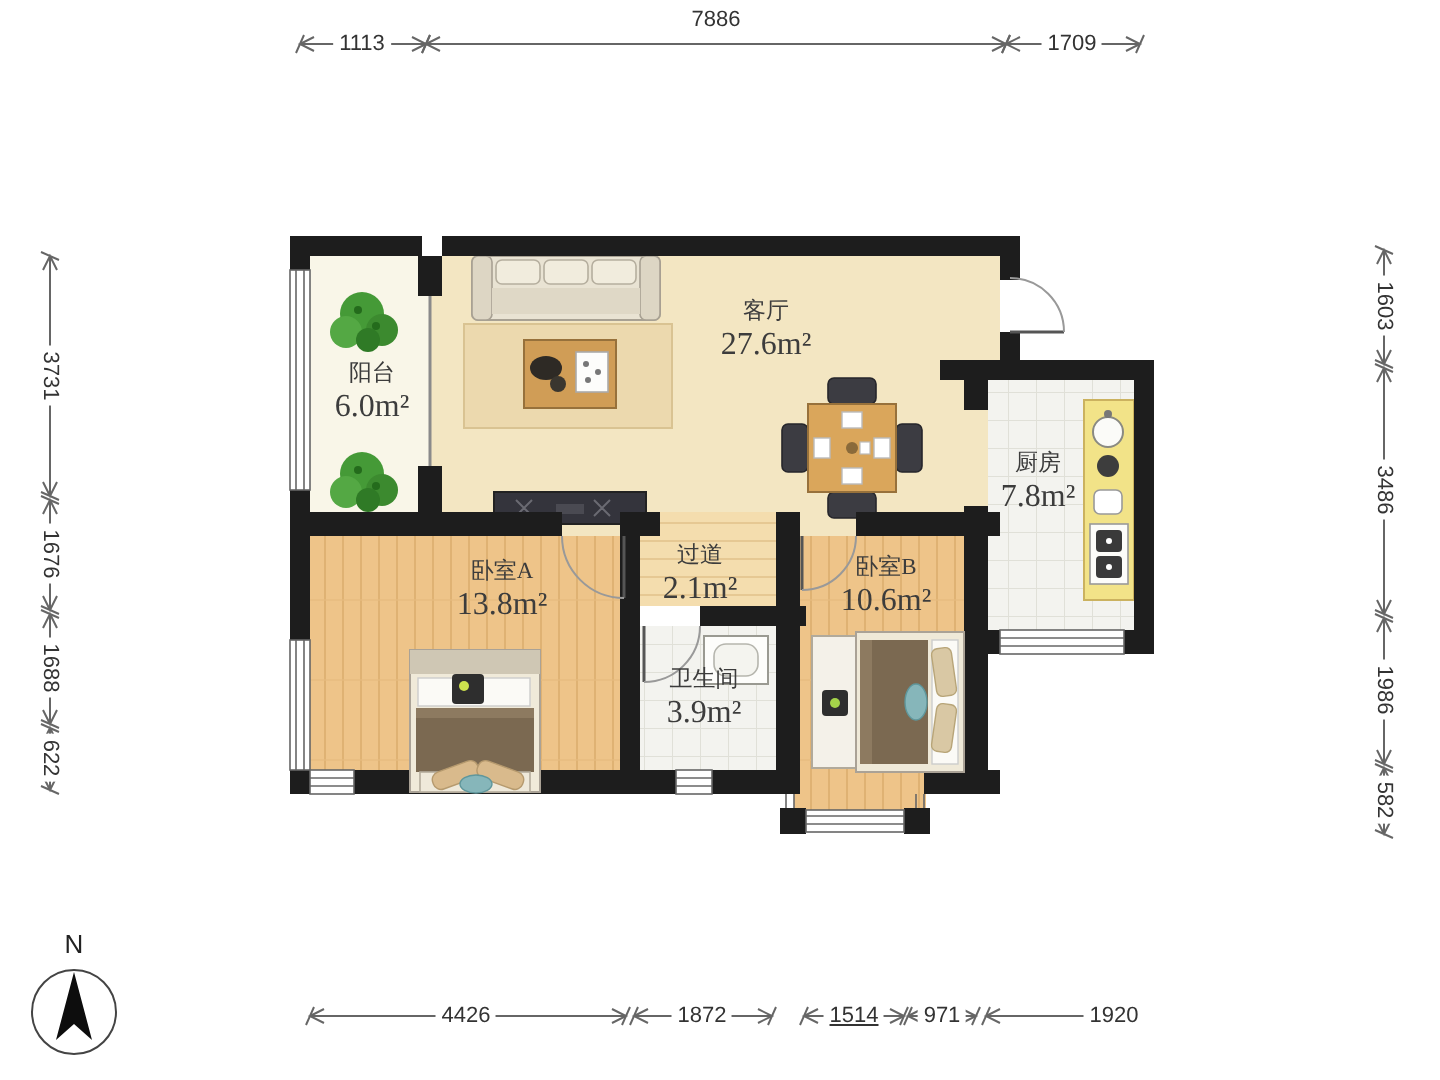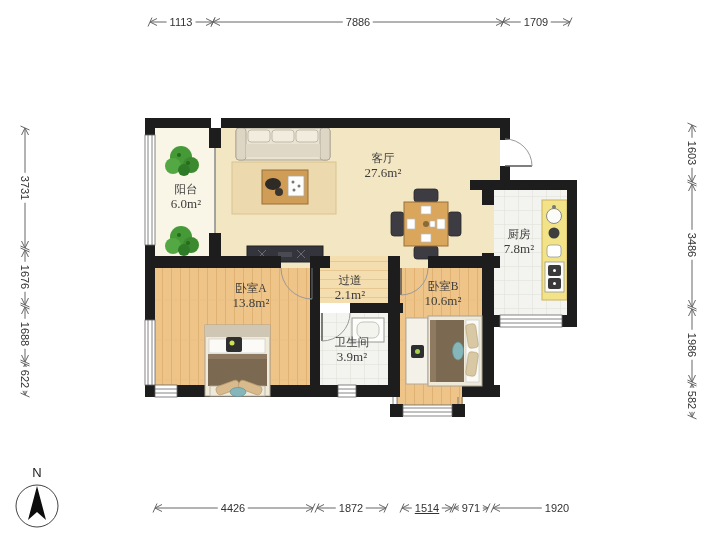--- a/index.html
+++ b/index.html
@@ -1,21 +1,21 @@
 <!DOCTYPE html>
 <html><head>
 <meta charset="utf-8">
 <style>
   html,body{margin:0;padding:0;background:#fff;}
   .screen{position:relative;width:720px;height:540px;background:#fff;overflow:hidden;
           font-family:"Liberation Sans","DejaVu Sans",sans-serif;color:#3a3a3a;}
   .layer{position:absolute;left:0;top:0;width:720px;height:540px;}
   .room-label{position:absolute;transform:translate(-50%,-50%);text-align:center;
               line-height:1.25;font-size:11.5px;color:#3c3c3c;white-space:nowrap;pointer-events:none;font-family:Liberation Serif, serif;}
-  .room-label .area{font-size:13px;}
+  .room-label .area{font-size:16px;}
   .dim{position:absolute;transform:translate(-50%,-50%);background:#fff;padding:0 3px;
        font-size:11px;color:#333;white-space:nowrap;}
   .dim.v{transform:translate(-50%,-50%) rotate(90deg);}
   .north{position:absolute;transform:translate(-50%,-50%);font-size:13px;color:#222;}
 </style>
 </head>
 <body>
 
 <div class="screen">
 
@@ -265,21 +265,21 @@
   <div class="room-label" style="left:352px;top:350px;">
     <div>卫生间</div>
     <div class="area">3.9m²</div>
   </div>
   <div class="room-label" style="left:443px;top:294px;">
     <div>卧室B</div>
     <div class="area">10.6m²</div>
   </div>
 
   <div class="dim" style="left:181px;top:22px;">1113</div>
-  <div class="dim" style="left:358px;top:22px;text-align:center;">7886</div>
+  <div class="dim" style="left:358px;top:10px;text-align:center;">7886</div>
   <div class="dim" style="left:536px;top:22px;">1709</div>
 
   <div class="dim" style="left:233px;top:508px;">4426</div>
   <div class="dim" style="left:351px;top:508px;">1872</div>
   <div class="dim" style="left:427px;top:508px;text-decoration:underline;">1514</div>
   <div class="dim" style="left:471px;top:508px;">971</div>
   <div class="dim" style="left:529px;top:508px;margin-left:28px;">1920</div>
 
   <div class="dim v" style="left:25px;top:188px;">3731</div>
   <div class="dim v" style="left:25px;top:277px;">1676</div>

